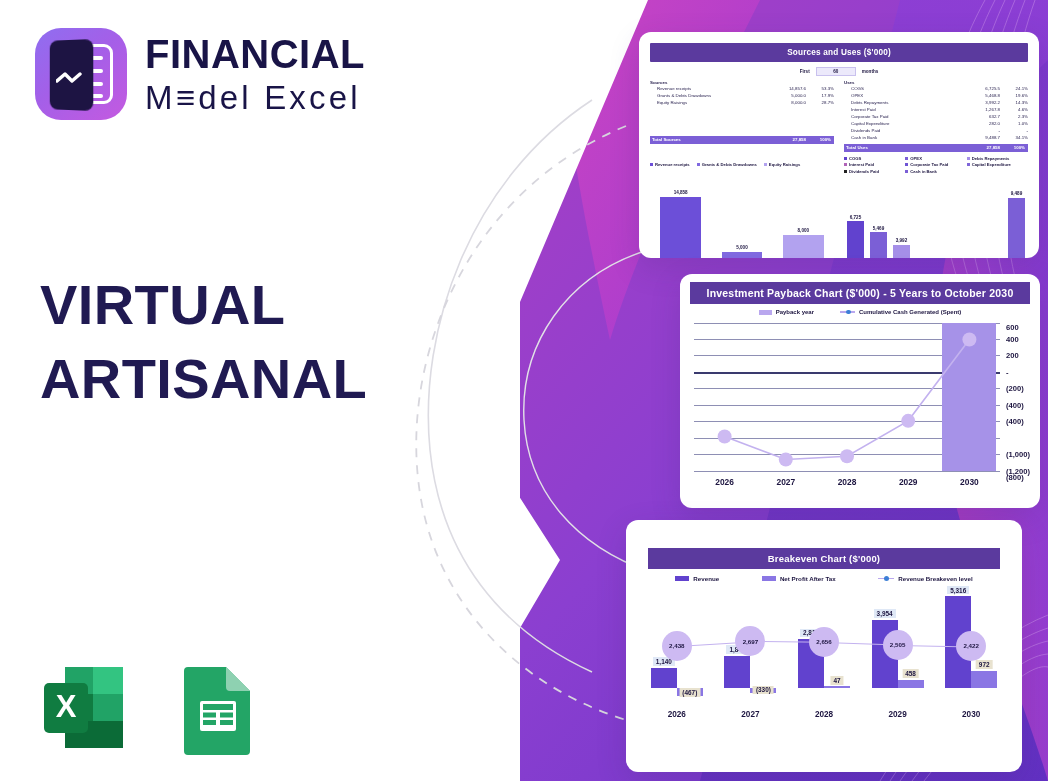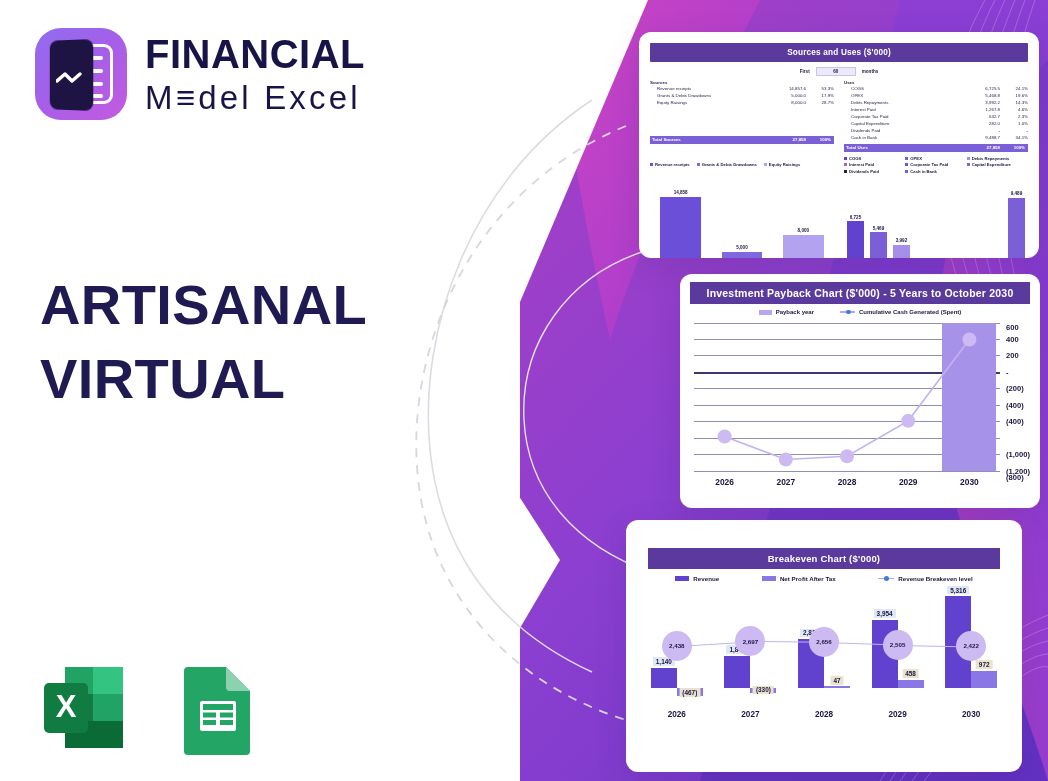--- a/index.html
+++ b/index.html
@@ -228,22 +228,22 @@
         <polyline points="1,9 9,2 16,9 24,2" fill="none" stroke="#ffffff" stroke-width="3.4" stroke-linecap="round" stroke-linejoin="round"></polyline>
       </svg>
     </div>
     <div class="brand-text">
       <div class="brand-line1">FINANCIAL</div>
       <div class="brand-line2">M≡del Excel</div>
     </div>
   </div>
 
   <div class="headline">
+    <div>VIRTUAL</div>
     <div>ARTISANAL</div>
-    <div>VIRTUAL</div>
   </div>
 
   <div class="app-icons">
     <div class="app-icon">
       <svg viewBox="0 0 92 92" width="92" height="92">
         <rect x="27" y="4" width="58" height="27" fill="#21a366"></rect>
         <rect x="27" y="31" width="58" height="27" fill="#107c41"></rect>
         <rect x="27" y="58" width="58" height="27" fill="#0b6b37"></rect>
         <rect x="55" y="4" width="30" height="27" fill="#33c481"></rect>
         <rect x="55" y="31" width="30" height="27" fill="#21a366"></rect>

